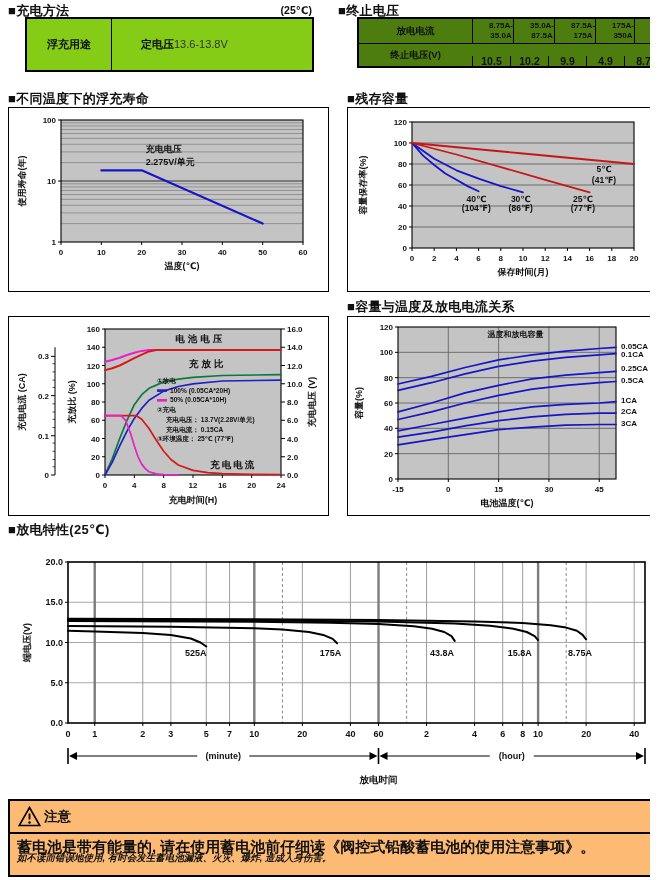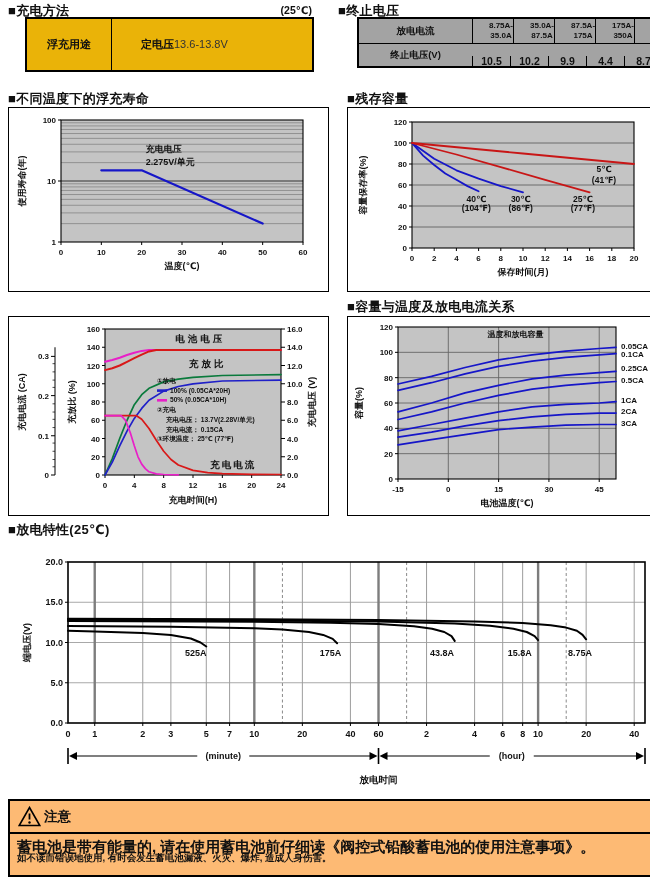--- a/index.html
+++ b/index.html
@@ -3,43 +3,43 @@
 <meta charset="utf-8">
 <style>
   html,body{margin:0;padding:0;background:#fff;}
   .page{position:relative;width:650px;height:880px;background:#ffffff;
         font-family:"Liberation Sans","DejaVu Sans",sans-serif;color:#111;overflow:hidden;}
   .sec-title{position:absolute;font-size:13px;font-weight:bold;white-space:nowrap;letter-spacing:.3px;}
   .temp-note{position:absolute;font-size:10.5px;font-weight:bold;}
   .cbox{position:absolute;background:#fff;border:1px solid #000;}
   svg text{font-family:"Liberation Sans","DejaVu Sans",sans-serif;font-weight:bold;fill:#111;}
   
-  .t1{position:absolute;left:25px;top:17px;width:285px;height:51px;border:2px solid #000;display:flex;background:#eab308;}
+  .t1{position:absolute;left:25px;top:17px;width:285px;height:51px;border:2px solid #000;display:flex;background:#84cc16;}
   .t1l{flex:0 0 84px;border-right:1px solid #000;display:flex;align-items:center;justify-content:center;
        font-size:11px;font-weight:bold;text-align:center;}
   .t1r{flex:1;display:flex;flex-direction:column;justify-content:center;padding-left:8px;font-size:11px;line-height:1.55;margin-left:21px;}
   .t1r .lbl{font-weight:bold;}
   .t1r .val{color:#333;}
   
-  .t2{position:absolute;left:357px;top:17px;width:303px;border:2px solid #000;background:#a3a3a3;}
+  .t2{position:absolute;left:357px;top:17px;width:303px;border:2px solid #000;background:#4d7c0f;}
   .t2row{display:flex;}
   .t2row + .t2row{border-top:1px solid #000;}
   .t2lab{flex:0 0 113px;display:flex;align-items:center;justify-content:center;font-size:9.5px;font-weight:bold;}
   .t2gen{display:flex;flex:1;}
   .t2cell{flex:1;border-left:1px solid #000;display:flex;align-items:center;justify-content:center;
           flex-direction:column;text-align:center;}
   .t2cell.hdr{font-size:8px;font-weight:bold;line-height:1.3;padding-left:16px;}
   .t2cell.val{font-size:10.5px;font-weight:bold;margin-top:12px;}
   
   .caution{position:absolute;left:8px;top:799px;width:649px;height:74px;border:2px solid #000;background:#fdba74;}
   .caution-title{position:absolute;left:34px;top:7px;font-size:13.5px;font-weight:bold;}
   .caution-icon{position:absolute;left:8px;top:5px;}
   .caution-sep{position:absolute;left:0;right:0;top:31px;border-top:2px solid #000;}
   .caution-l1{position:absolute;left:7px;top:37px;font-size:15px;font-weight:bold;white-space:nowrap;}
-  .caution-l2{position:absolute;left:7px;top:51px;font-size:9.5px;font-weight:bold;white-space:nowrap;}
+  .caution-l2{position:absolute;left:7px;top:51px;font-size:9.5px;font-weight:bold;white-space:nowrap;font-style:italic;}
 </style>
 </head>
 <body>
 
 <div class="page">
 
   <div class="sec-title" style="left:8px;top:2px">■充电方法</div>
   <div class="temp-note" style="left:240px;top:4px;width:72px;text-align:right">(25℃)</div>
   <div class="t1">
     <div class="t1l">浮充用途</div>
@@ -74,21 +74,21 @@
             <div>525A</div>
           </div>
         </div>
     </div>
     <div class="t2row" style="height:22px">
       <div class="t2lab">终止电压(V)</div>
       <div class="t2gen">
           <div class="t2cell val">10.5</div>
           <div class="t2cell val">10.2</div>
           <div class="t2cell val">9.9</div>
-          <div class="t2cell val">4.4</div>
+          <div class="t2cell val">4.9</div>
           <div class="t2cell val">8.7</div>
         </div>
     </div>
   </div>
 
   <div class="sec-title" style="left:8px;top:90px">■不同温度下的浮充寿命</div>
   <div class="cbox" style="left:8px;top:107px">
     <svg width="319" height="179">
         <rect x="52" y="12" width="242" height="122" fill="#c4c4c4"></rect>
         <line x1="52" x2="294" y1="115.63717026449714" y2="115.63717026449714" stroke="#6e6e6e" stroke-width="0.6"></line>

